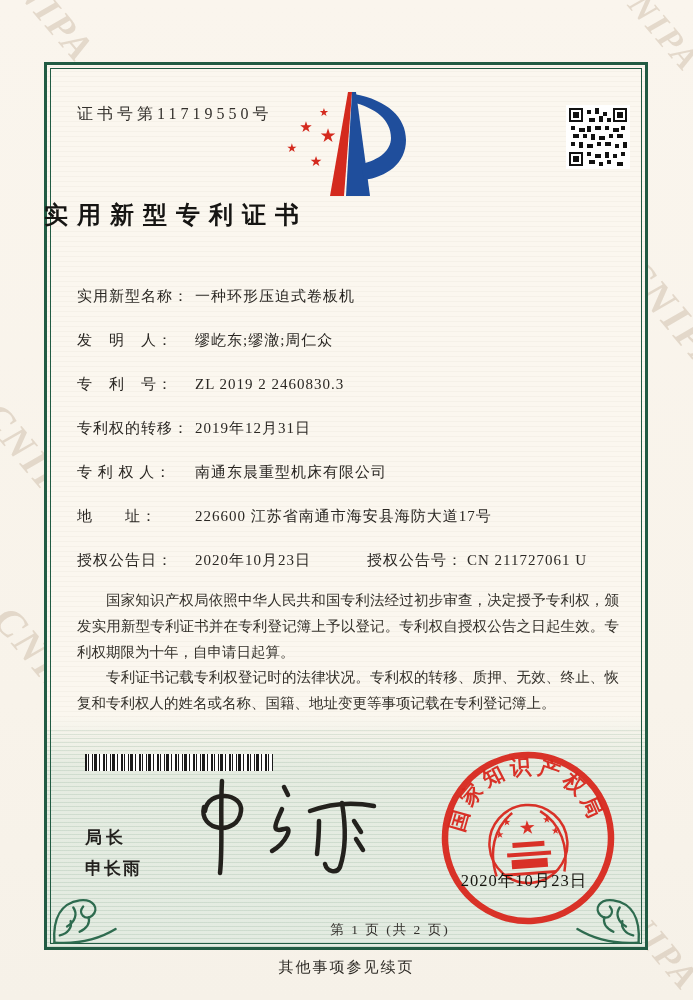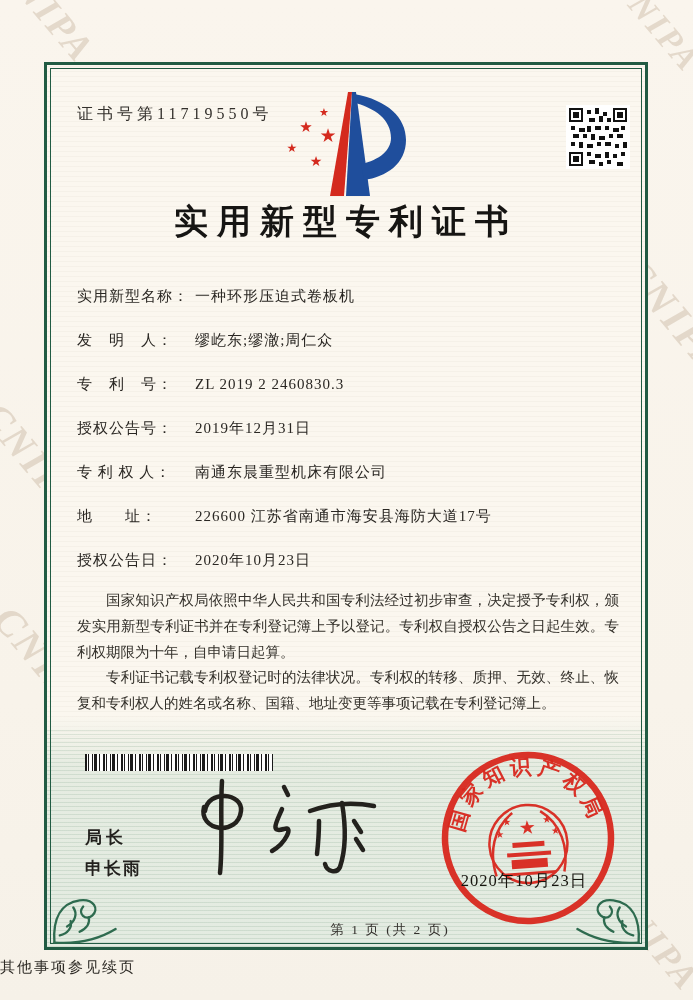--- a/index.html
+++ b/index.html
@@ -27,22 +27,22 @@
   .frame-outer { position:absolute; left:44px; top:62px; width:604px; height:888px;
     border:3px solid #215b43; z-index:3; }
   .frame-inner { position:absolute; left:50px; top:68px; width:592px; height:876px;
     border:1px solid #215b43; z-index:3; }
   .flourish { position:absolute; z-index:4; }
   
   .cert-no { position:absolute; left:77px; top:104px; z-index:5;
     font-size:16px; letter-spacing:4px; color:#33302c; }
   .logo { position:absolute; left:278px; top:90px; width:144px; height:108px; z-index:5; }
   .qr { position:absolute; left:566px; top:105px; width:64px; height:64px; background:#fff; z-index:5; padding:3px; }
-  .title { position:absolute; left:44px; top:199px; width:604px; text-align:center; z-index:5;
-    font-size:34px; font-weight:bold; letter-spacing:9px; color:#161513; }
+  .title { position:absolute; left:44px; top:199px; width:604px; text-align:left; z-index:5;
+    font-size:24px; font-weight:bold; letter-spacing:9px; color:#161513; }
   
   .fields { position:absolute; left:77px; top:287px; width:545px; z-index:5; font-size:15px; color:#2a2723; }
   .frow { display:flex; line-height:18px; margin-bottom:26px; white-space:nowrap;align-items:center; }
   .flabel { display:inline-block; min-width:118px; letter-spacing:1px; }
   .fvalue { letter-spacing:1px; }
   .grant-row { display:flex; }
   .grant-right { margin-left:56px; display:flex; }
   
   .body-text { position:absolute; left:77px; top:580px; width:542px; z-index:5;
     font-size:14.5px; line-height:1.78; color:#33302a; text-align:justify;margin-top:8px; }
@@ -53,21 +53,21 @@
   .commissioner-title { position:absolute; left:85px; top:826px; z-index:5;
     font-family:"Liberation Sans", sans-serif; font-weight:bold; font-size:17px; letter-spacing:4px; color:#23211e; }
   .commissioner-name { position:absolute; left:85px; top:857px; z-index:5;
     font-family:"Liberation Sans", sans-serif; font-weight:bold; font-size:17px; letter-spacing:2px; color:#23211e; }
   .signature { position:absolute; left:192px; top:775px; z-index:6; }
   .seal { position:absolute; left:438px; top:748px; width:180px; height:180px; z-index:6; transform:rotate(-4deg); }
   .seal-date { position:absolute; left:438px; top:870px; width:172px; text-align:center; z-index:7;
     font-size:16.5px; letter-spacing:1px; color:#17150f; }
   .page-indicator { position:absolute; left:44px; top:921px; width:692px; text-align:center; z-index:5;
     font-size:13.5px; letter-spacing:2px; color:#33302c; }
-  .footer-note { position:absolute; left:0; top:958px; width:693px; text-align:left; z-index:5;
+  .footer-note { position:absolute; left:0; top:958px; width:693px; text-align:center; z-index:5;
     font-size:15px; letter-spacing:2px; color:#2e2b26; }
 </style>
 </head>
 <body>
 
 <div id="page">
 
   <span class="wm" style="left:-18px; top:-14px; font-size:38px;">CNIPA</span>
   <span class="wm" style="left:598px; top:4px; font-size:34px;">CNIPA</span>
   <span class="wm" style="left:604px; top:292px; font-size:42px;">CNIPA</span>
@@ -176,34 +176,38 @@
     </div>
     <div class="frow">
       <span class="flabel">发　明　人：</span>
       <span class="fvalue">缪屹东;缪澈;周仁众</span>
     </div>
     <div class="frow">
       <span class="flabel">专　利　号：</span>
       <span class="fvalue">ZL 2019 2 2460830.3</span>
     </div>
     <div class="frow">
-      <span class="flabel">授权公告号：</span>
+      <span class="flabel">专利权的转移：</span>
       <span class="fvalue">2019年12月31日</span>
     </div>
     <div class="frow">
       <span class="flabel">专 利 权 人：</span>
       <span class="fvalue">南通东晨重型机床有限公司</span>
     </div>
     <div class="frow">
       <span class="flabel">地　　址：</span>
       <span class="fvalue">226600 江苏省南通市海安县海防大道17号</span>
     </div>
     <div class="frow grant-row">
       <span class="flabel">授权公告日：</span>
       <span class="fvalue">2020年10月23日</span>
+      <span class="grant-right">
+        <span class="flabel" style="min-width:0; margin-right:4px;">授权公告号：</span>
+        <span class="fvalue">CN 211727061 U</span>
+      </span>
     </div>
   </div>
 
   <div class="body-text">
     <p>国家知识产权局依照中华人民共和国专利法经过初步审查，决定授予专利权，颁发实用新型专利证书并在专利登记簿上予以登记。专利权自授权公告之日起生效。专利权期限为十年，自申请日起算。</p>
     <p>专利证书记载专利权登记时的法律状况。专利权的转移、质押、无效、终止、恢复和专利权人的姓名或名称、国籍、地址变更等事项记载在专利登记簿上。</p>
   </div>
 
   <div class="barcode"></div>
 

